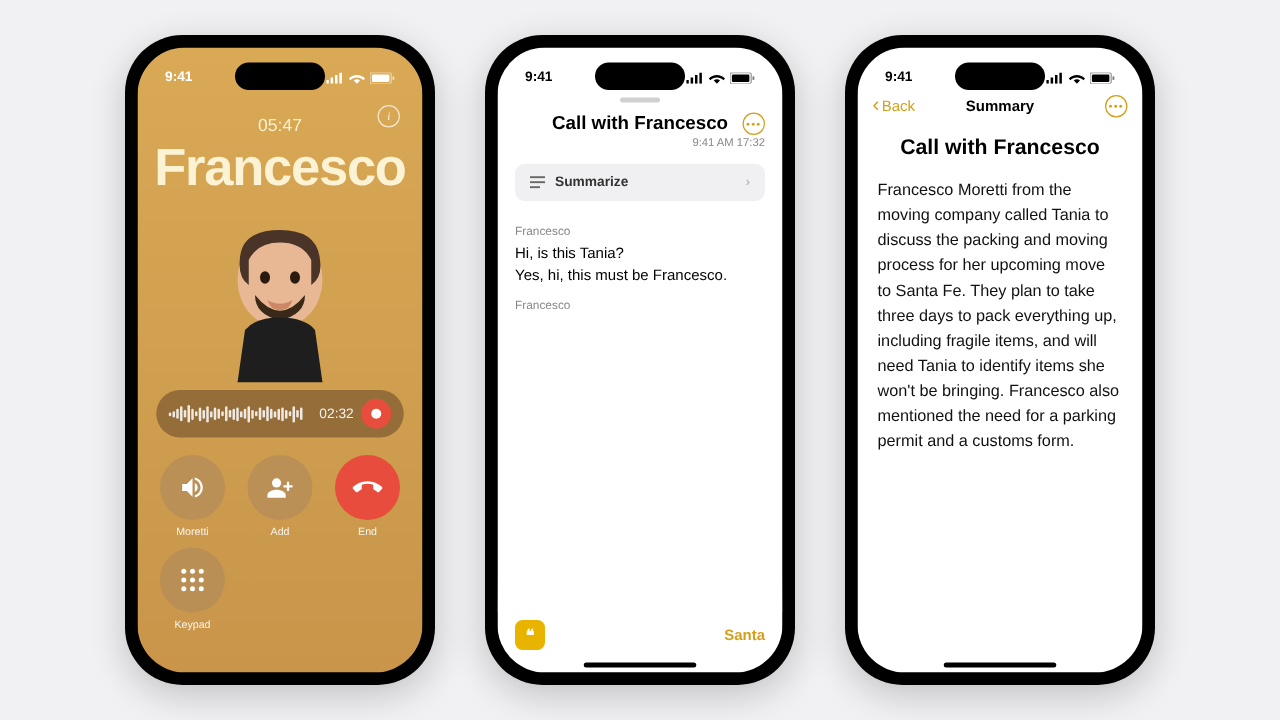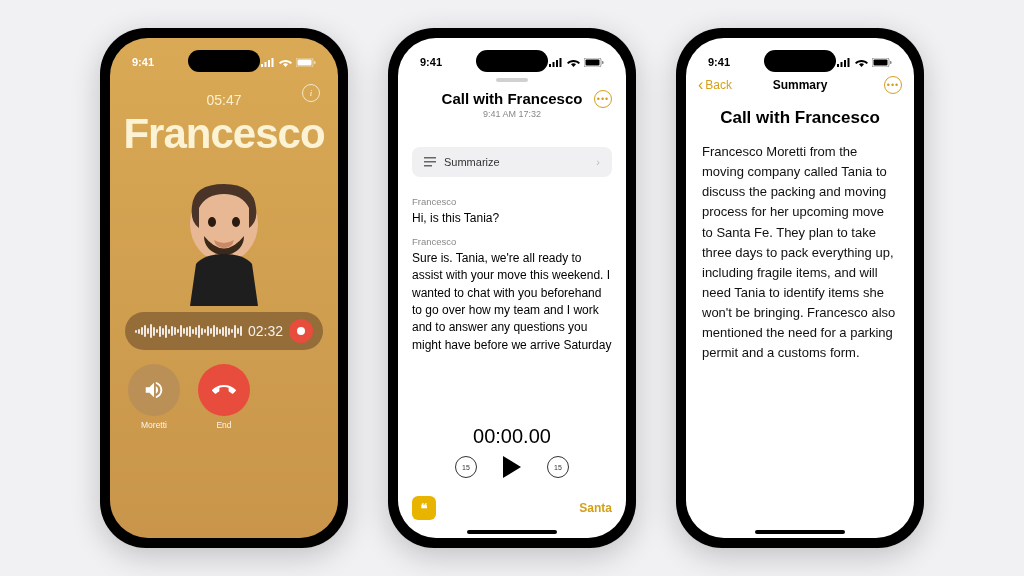--- a/index.html
+++ b/index.html
@@ -19,39 +19,39 @@
 .call-bg { background:linear-gradient(180deg,#d9a955 0%,#c8954a 100%); width:100%; height:100%; color:#fff; display:flex; flex-direction:column; align-items:center; }
 .call-bg .status { color:#fff; }
 .info-btn { position:absolute; top:46px; right:18px; width:18px; height:18px; border:1.5px solid rgba(255,255,255,0.7); border-radius:50%; display:flex; align-items:center; justify-content:center; font-size:9px; color:rgba(255,255,255,0.9); font-style:italic; font-family:serif; }
 .duration { margin-top:54px; font-size:14px; color:rgba(255,248,220,0.9); font-weight:500; }
 .caller-name { font-size:42px; font-weight:700; color:#fcf2d4; letter-spacing:-1px; margin-top:2px; }
 .avatar { width:140px; height:140px; margin-top:8px; display:flex; align-items:center; justify-content:center; }
 .avatar svg { width:100%; height:100%; }
 .waveform-bar { margin-top:6px; width:198px; height:38px; background:rgba(100,70,40,0.55); border-radius:20px; display:flex; align-items:center; padding:0 10px; gap:6px; }
 .waveform-bar .wave { flex:1; height:16px; display:flex; align-items:center; gap:1.5px; }
 .waveform-bar .wave span { width:1.5px; background:rgba(255,255,255,0.85); border-radius:1px; }
-.waveform-bar .wtime { font-size:14px; color:rgba(255,255,255,0.9); }
+.waveform-bar .wtime { font-size:11px; color:rgba(255,255,255,0.9); }
 .rec-btn { width:24px; height:24px; background:#e74c3c; border-radius:50%; flex-shrink:0; display:flex;align-items:center;justify-content:center; }
 .rec-btn::after{content:"";width:8px;height:8px;background:#fff;border-radius:50%;}
 
 .call-grid { margin-top:14px; display:grid; grid-template-columns:repeat(3,58px); grid-template-rows:repeat(2,auto); gap:8px 12px; }
 .call-btn { display:flex; flex-direction:column; align-items:center; gap:4px; }
 .call-btn .circ { width:52px; height:52px; border-radius:50%; background:rgba(180,140,90,0.75); display:flex; align-items:center; justify-content:center; color:#fff; }
 .call-btn.end .circ { background:#e74c3c; }
 .call-btn .lbl { font-size:8.5px; color:rgba(255,255,255,0.9); }
 
 
 .notes-bg { background:#fff; width:100%; height:100%; display:flex; flex-direction:column; }
 .notes-bg .status { color:#000; }
 .sheet-handle { width:32px; height:4px; background:#d0d0d0; border-radius:2px; margin:40px auto 8px; }
 .note-header { text-align:center; position:relative; padding:0 14px; }
 .note-title { font-size:15px; font-weight:700; color:#000; }
-.note-time { font-size:9px; color:#888; margin-top:2px; }
+.note-time { font-size:9px; color:#888; margin-top:2px;text-align:right; }
 .more-btn { position:absolute; right:14px; top:0; width:18px; height:18px; border-radius:50%; border:1.3px solid #d5a019; display:flex;align-items:center;justify-content:center;color:#d5a019;font-size:9px;letter-spacing:1px; }
-.summarize-btn { margin:28px 14px 10px; background:#f0f0f2; border-radius:8px; padding:9px 12px; display:flex; align-items:center; gap:8px; font-size:11px; color:#333; font-weight:400; }
+.summarize-btn { margin:12px 14px 10px; background:#f0f0f2; border-radius:8px; padding:9px 12px; display:flex; align-items:center; gap:8px; font-size:11px; color:#333; font-weight:700; }
 .summarize-btn .chev { margin-left:auto; color:#bbb; }
 .transcript { padding:0 14px; font-size:12px; line-height:1.45; flex:1; overflow:hidden; position:relative; }
 .transcript .speaker { font-size:9.5px; color:#888; font-weight:500; margin-top:8px; }
 .transcript .line { color:#000; margin-top:1px; }
 .transcript .fade { position:absolute; bottom:0; left:0; right:0; height:30px; background:linear-gradient(transparent,#fff); }
 .player { padding:8px 0 12px; text-align:center; }
 .player-time { font-size:20px; font-weight:300; color:#000; font-variant-numeric:tabular-nums; }
 .player-ctrls { display:flex; justify-content:center; align-items:center; gap:26px; margin-top:8px; }
 .skip-btn { width:22px; height:22px; border:1.4px solid #333; border-radius:50%; display:flex;align-items:center;justify-content:center; font-size:7px; color:#333; position:relative; }
 .play-btn { width:0; height:0; border-left:18px solid #000; border-top:11px solid transparent; border-bottom:11px solid transparent; }
@@ -153,27 +153,52 @@
       </div>
       <div class="call-grid">
         <div class="call-btn">
             <div class="circ">
               <svg width="22" height="22" viewBox="0 0 24 24" fill="#fff">
                 <path d="M3 9v6h4l5 5V4L7 9H3zm13.5 3c0-1.8-1-3.3-2.5-4v8c1.5-.7 2.5-2.2 2.5-4zM14 3.2v2c2.9.9 5 3.5 5 6.8s-2.1 5.9-5 6.8v2c4-.9 7-4.5 7-8.8s-3-7.9-7-8.8z"></path>
               </svg>
             </div>
             <span class="lbl">Moretti</span>
           </div>
+        <div class="call-btn">
+            <div class="circ">
+              <svg width="22" height="22" viewBox="0 0 24 24" fill="#fff">
+                <circle cx="9" cy="8" r="4"></circle>
+                <path d="M9 14c-3 0-8 1.5-8 4.5V21h16v-2.5c0-3-5-4.5-8-4.5zM20 10V7h-2v3h-3v2h3v3h2v-3h3v-2h-3z"></path>
+              </svg>
+            </div>
+            <span class="lbl">Add</span>
+          </div>
         <div class="call-btn end">
             <div class="circ">
               <svg width="24" height="24" viewBox="0 0 24 24" fill="#fff">
                 <path d="M12 9C10.4 9 8.85 9.25 7.4 9.72v3.1c0 .39-.23.74-.56.9-.98.49-1.87 1.12-2.66 1.85-.18.18-.43.28-.7.28-.28 0-.53-.11-.71-.29L.29 13.08c-.18-.17-.29-.42-.29-.7 0-.28.11-.53.29-.71C3.34 8.78 7.46 7 12 7s8.66 1.78 11.71 4.67c.18.18.29.43.29.71 0 .28-.11.53-.29.71l-2.48 2.48c-.18.18-.43.29-.71.29-.27 0-.52-.11-.7-.28-.79-.74-1.69-1.36-2.67-1.85-.33-.16-.56-.5-.56-.9v-3.1C15.15 9.25 13.6 9 12 9z"></path>
               </svg>
             </div>
             <span class="lbl">End</span>
+          </div>
+        <div class="call-btn">
+            <div class="circ">
+              <svg width="20" height="20" viewBox="0 0 20 20" fill="#fff">
+                <circle cx="3" cy="3" r="2"></circle>
+                <circle cx="10" cy="3" r="2"></circle>
+                <circle cx="17" cy="3" r="2"></circle>
+                <circle cx="3" cy="10" r="2"></circle>
+                <circle cx="10" cy="10" r="2"></circle>
+                <circle cx="17" cy="10" r="2"></circle>
+                <circle cx="3" cy="17" r="2"></circle>
+                <circle cx="10" cy="17" r="2"></circle>
+                <circle cx="17" cy="17" r="2"></circle>
+              </svg>
+            </div>
+            <span class="lbl">Keypad</span>
           </div>
       </div>
     </div>
   </div>
 </div>
 
 <div class="phone">
   <div class="screen">
     <div class="island"></div>
     <div class="notes-bg">
@@ -207,31 +232,23 @@
             <rect x="0" y="1" width="12" height="1.5" fill="#666"></rect>
             <rect x="0" y="5" width="12" height="1.5" fill="#666"></rect>
             <rect x="0" y="9" width="8" height="1.5" fill="#666"></rect>
           </svg>
         <span>Summarize</span>
         <span class="chev">›</span>
       </div>
       <div class="transcript">
         <div class="speaker">Francesco</div>
         <div class="line">Hi, is this Tania?</div>
+        <div class="line">Yes, hi, this must be Francesco.</div>
         <div class="speaker">Francesco</div>
-        <div class="line">Sure is. Tania, we're all ready to assist with your move this weekend. I wanted to chat with you beforehand to go over how my team and I work and to answer any questions you might have before we arrive Saturday</div>
         <div class="fade"></div>
-      </div>
-      <div class="player">
-        <div class="player-time">00:00.00</div>
-        <div class="player-ctrls">
-          <div class="skip-btn">15</div>
-          <div class="play-btn"></div>
-          <div class="skip-btn">15</div>
-        </div>
       </div>
       <div class="bottom-bar">
         <div class="quote-btn">❝</div>
         <div class="done-btn">Santa</div>
       </div>
       <div class="home-ind"></div>
     </div>
   </div>
 </div>
 

